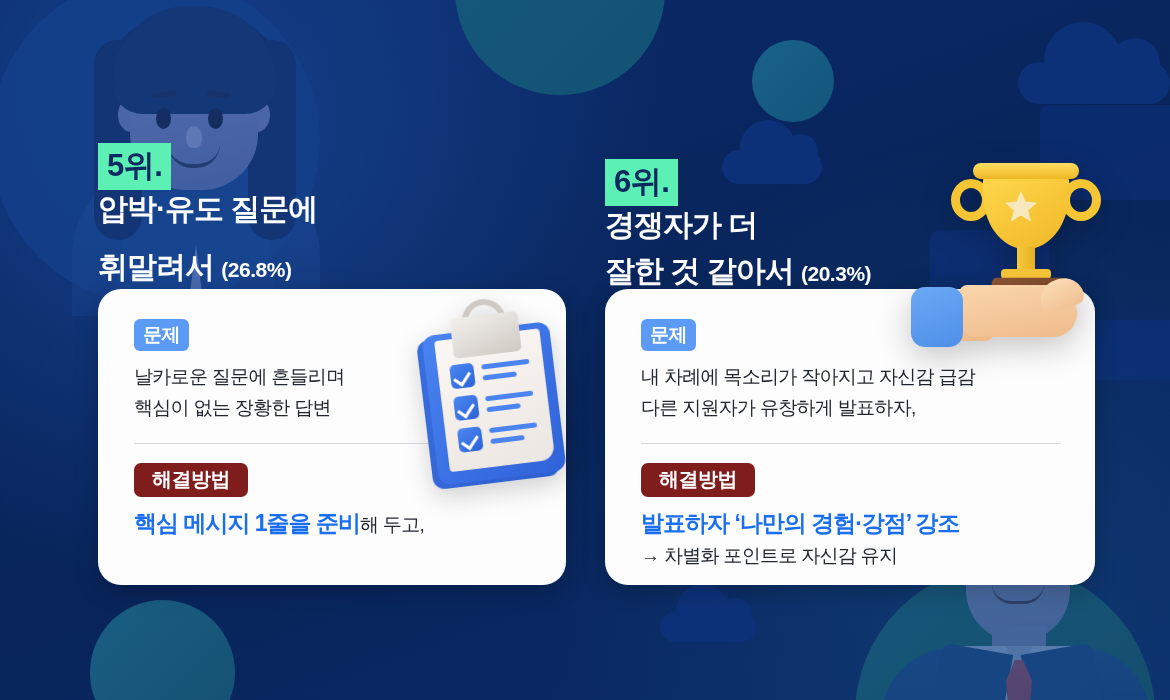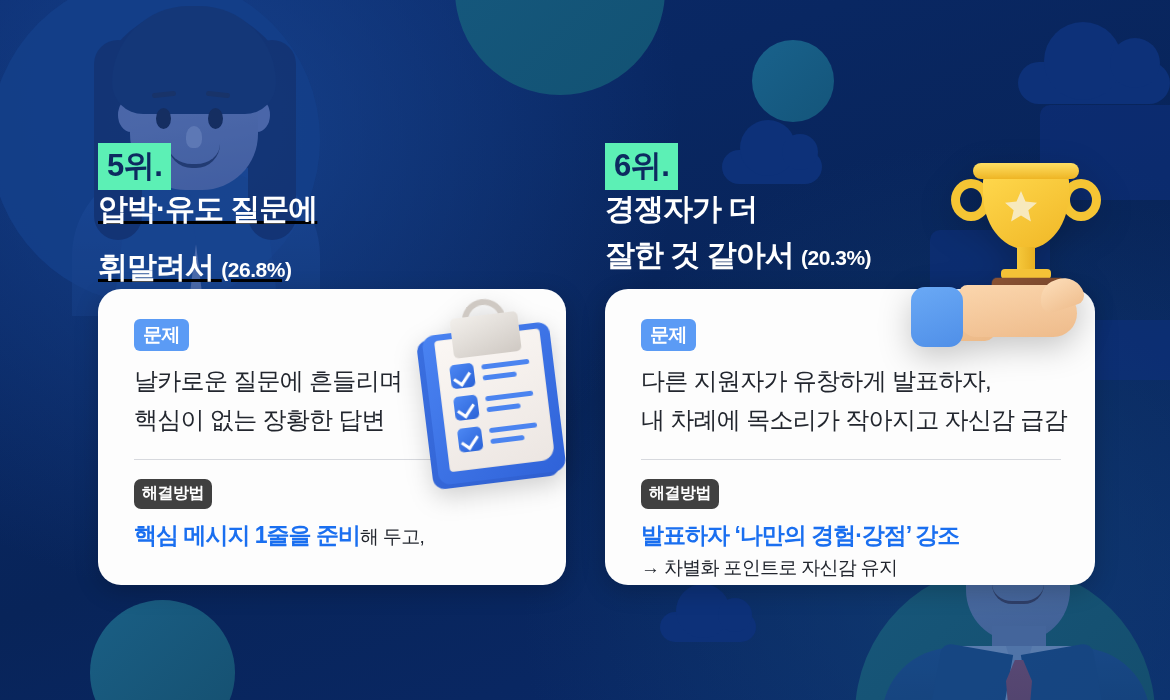--- a/index.html
+++ b/index.html
@@ -103,45 +103,45 @@
               background:#7d92cc; transform:skewX(-16deg); }
   .m-tie{ position:absolute; left:136px; top:130px; width:26px; height:96px;
           background:linear-gradient(180deg,#7a4374,#6b3b66); clip-path:polygon(34% 0,66% 0,100% 22%,76% 100%,24% 100%,0 22%); }
   .m-lapelL{ position:absolute; left:62px; top:118px; width:72px; height:112px;
              background:#17408a; transform:rotate(10deg); border-radius:10px 0 0 0; }
   .m-lapelR{ position:absolute; left:160px; top:118px; width:72px; height:112px;
              background:#17408a; transform:rotate(-10deg); border-radius:0 10px 0 0; }
 
   
   .col { position:absolute; top:0; }
-  .col-left  { left:98px;  width:470px;text-decoration:underline; }
+  .col-left  { left:98px;  width:470px; }
   .col-right { left:605px; width:490px; }
 
   .rank-badge {
     display:inline-block; background:#5cf0b5; color:#0d2a60;
     font-size:31px; font-weight:bold; line-height:1;
     padding:7px 9px 9px 9px; letter-spacing:-.5px;
   }
   .headline { color:#ffffff; font-size:30px; font-weight:bold; line-height:1.28;
               letter-spacing:-1px; white-space:nowrap; }
   .headline .pct { font-size:21px; font-weight:bold; letter-spacing:-.5px; }
 
   
   .card { position:absolute; background:#fdfdfd; border-radius:23px;
           box-shadow:0 6px 24px rgba(0,0,0,.20); padding:30px 34px 30px 36px; }
   .card-left  { left:98px;  top:289px; width:468px; height:296px; }
   .card-right { left:605px; top:289px; width:490px; height:296px; }
 
   .tag { display:inline-block; color:#fff; font-weight:bold; line-height:1;
          letter-spacing:-.5px; border-radius:6px; }
   .tag-problem  { background:#5b9bf5; font-size:19px; padding:6px 9px 7px; }
-  .tag-solution { background:#404040; font-size:16px; padding:6px 8px 8px; border-radius:7px; }
+  .tag-solution { background:#7f1d1d; font-size:20px; padding:6px 18px 8px; border-radius:7px; }
 
   .prob-lines { margin-top:11px; }
-  .prob-lines div { color:#22262e; font-size:24px; line-height:1.62;
+  .prob-lines div { color:#22262e; font-size:19px; line-height:1.62;
                     letter-spacing:-.7px; white-space:nowrap; }
 
   .divider { height:1px; background:#d7d9de; margin:19px 0 0 0; }
 
   .sol-block { margin-top:19px; }
   .sol-main { color:#1a6ff0; font-size:23px; font-weight:bold; line-height:1.5;
               letter-spacing:-1px; white-space:nowrap; }
   .sol-main .tail { color:#22262e; font-size:19px; font-weight:normal; letter-spacing:-.7px; }
   .sol-sub { color:#22262e; font-size:19px; line-height:1.5; letter-spacing:-.7px;
              white-space:nowrap; margin-top:2px; }
@@ -262,21 +262,21 @@
 
 <div class="col col-left" style="top:143px;">
   <span class="rank-badge">5위.</span>
   <div class="headline">압박·유도 질문에</div>
   <div class="headline" style="margin-top:20px;">
     <span>휘말려서</span>
     <span class="pct">(26.8%)</span>
   </div>
 </div>
 
-<div class="col col-right" style="top:143px;">
+<div class="col col-right" style="top:159px;">
   <span class="rank-badge">6위.</span>
   <div class="headline">경쟁자가 더</div>
   <div class="headline" style="margin-top:8px;">
     <span>잘한 것 같아서</span>
     <span class="pct">(20.3%)</span>
   </div>
 </div>
 
 <div class="card card-left">
   <span class="tag tag-problem">문제</span>
@@ -289,22 +289,22 @@
     <span class="tag tag-solution">해결방법</span>
     <div class="sol-main" style="margin-top:9px;">
       <span>핵심 메시지 1줄을 준비</span><span class="tail">해 두고,</span>
     </div>
   </div>
 </div>
 
 <div class="card card-right">
   <span class="tag tag-problem">문제</span>
   <div class="prob-lines">
+    <div>내 차례에 목소리가 작아지고 자신감 급감</div>
     <div>다른 지원자가 유창하게 발표하자,</div>
-    <div>내 차례에 목소리가 작아지고 자신감 급감</div>
   </div>
   <div class="divider"></div>
   <div class="sol-block">
     <span class="tag tag-solution">해결방법</span>
     <div class="sol-main" style="margin-top:9px;">
       <span>발표하자 ‘나만의 경험·강점’ 강조</span>
     </div>
     <div class="sol-sub">→ 차별화 포인트로 자신감 유지</div>
   </div>
 </div>

